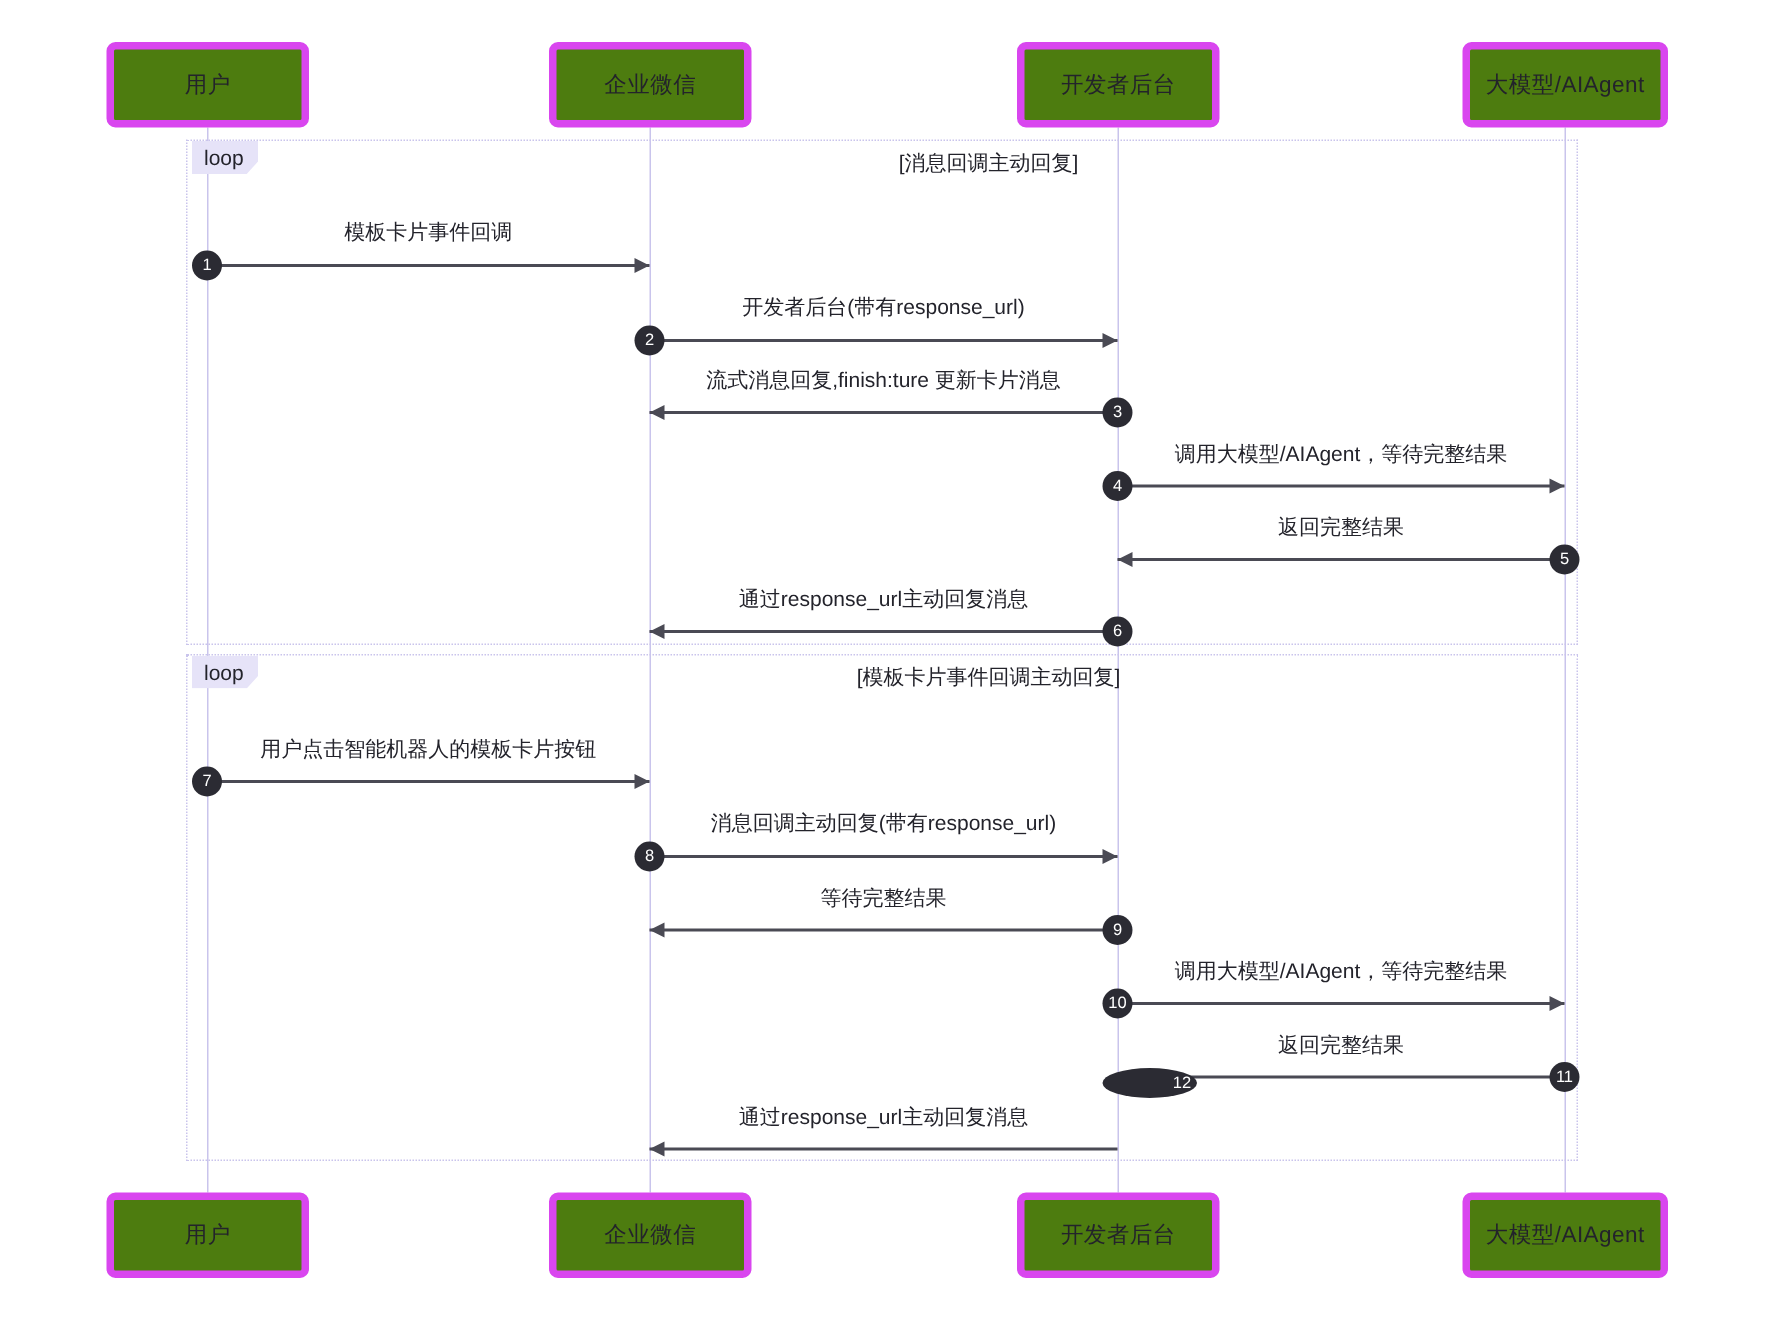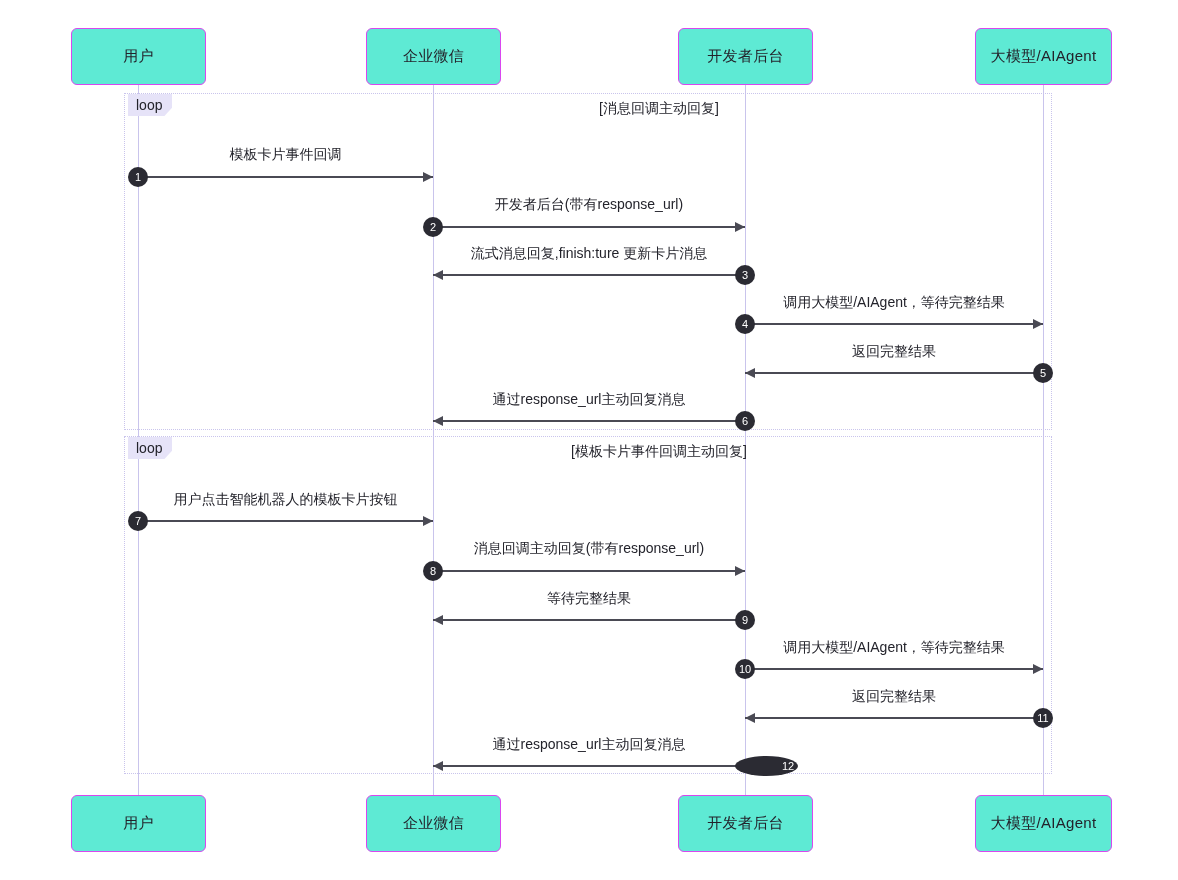--- a/index.html
+++ b/index.html
@@ -12,22 +12,22 @@
     position: relative;
     width: 1178px;
     height: 880px;
     background: #ffffff;
     overflow: hidden;
   }
   
   .participant {
     position: absolute;
     box-sizing: border-box;
-    background: #5eead4;
-    border: 1px solid #d946ef;
+    background: #4d7c0f;
+    border: 5px solid #d946ef;
     border-radius: 6px;
     display: flex;
     align-items: center;
     justify-content: center;
     color: #23232b;
     font-size: 15px;
     letter-spacing: .3px;
     white-space: nowrap;
   }
   
@@ -157,21 +157,21 @@
       <div class="msg-line" style="left: 745px; width: 298px; top: 668px; background: rgb(74, 74, 84);"></div>
       <div class="msg-head right" style="top: 664px; left: 1033px;"></div>
       <div class="msg-badge" style="left: 735px; top: 659px;">10</div>
       <div class="msg-label" style="left: 894px; top: 639px;">调用大模型/AIAgent，等待完整结果</div>
       <div class="msg-line" style="left: 745px; width: 298px; top: 717px; background: rgb(74, 74, 84);"></div>
       <div class="msg-head left" style="top: 713px; left: 745px;"></div>
       <div class="msg-badge" style="left: 1033px; top: 708px;">11</div>
       <div class="msg-label" style="left: 894px; top: 688px;">返回完整结果</div>
       <div class="msg-line" style="left: 433px; width: 312px; top: 765px; background: rgb(74, 74, 84);"></div>
       <div class="msg-head left" style="top: 761px; left: 433px;"></div>
-      <div class="msg-badge" style="left: 735px; top: 756px; padding-left: 43px;">12</div>
+      <div class="msg-badge" style="left: 735px; top: 712px; padding-left: 43px;">12</div>
       <div class="msg-label" style="left: 589px; top: 736px;">通过response_url主动回复消息</div>
     </div>
   <div id="participants-layer">
       <div class="participant" style="left: 71px; width: 135px; top: 28px; height: 57px;">
         <span>用户</span>
       </div>
       <div class="participant" style="left: 71px; width: 135px; top: 795px; height: 57px;">
         <span>用户</span>
       </div>
       <div class="participant" style="left: 366px; width: 135px; top: 28px; height: 57px;">

